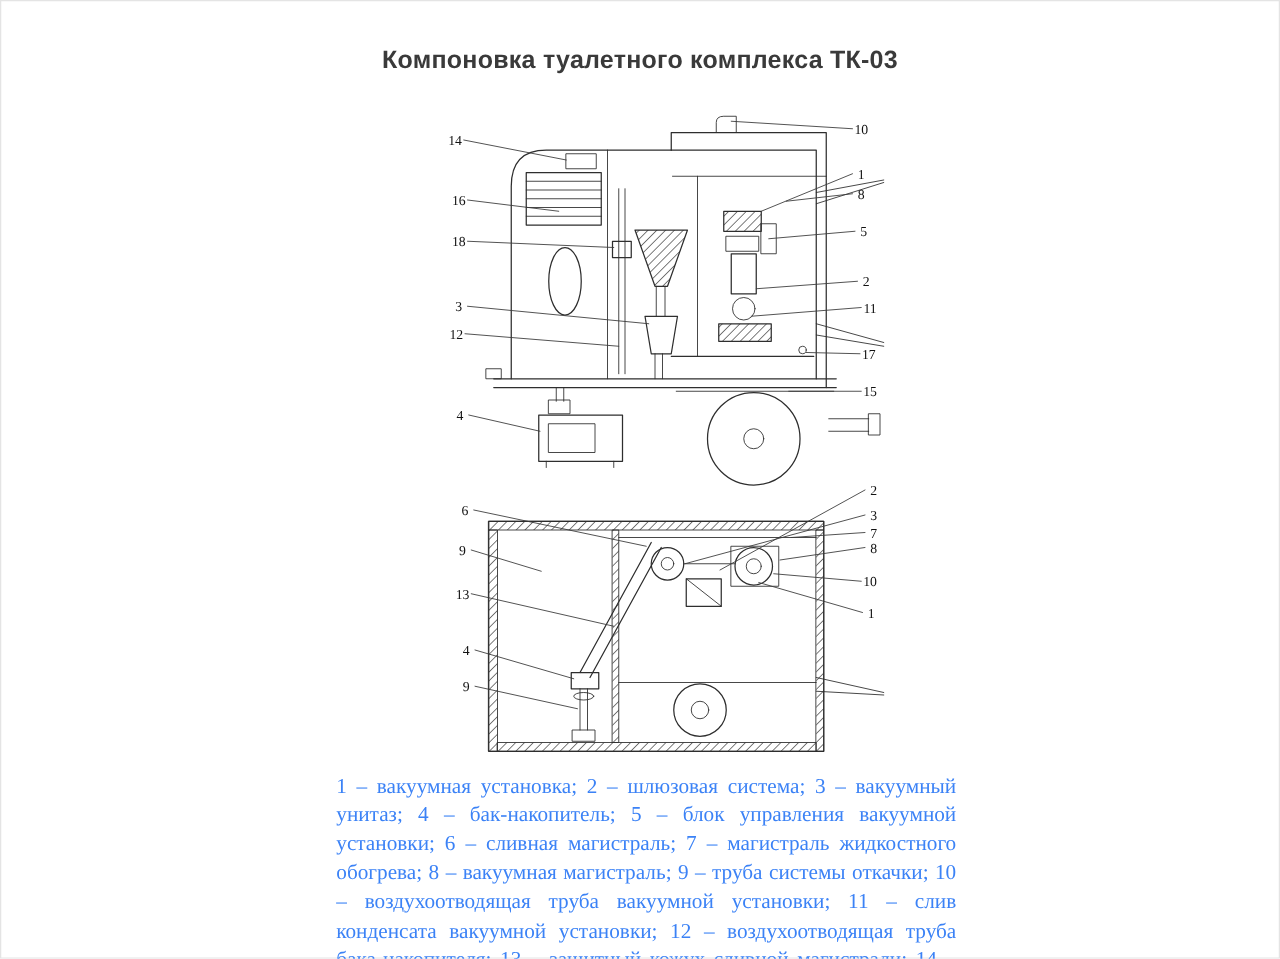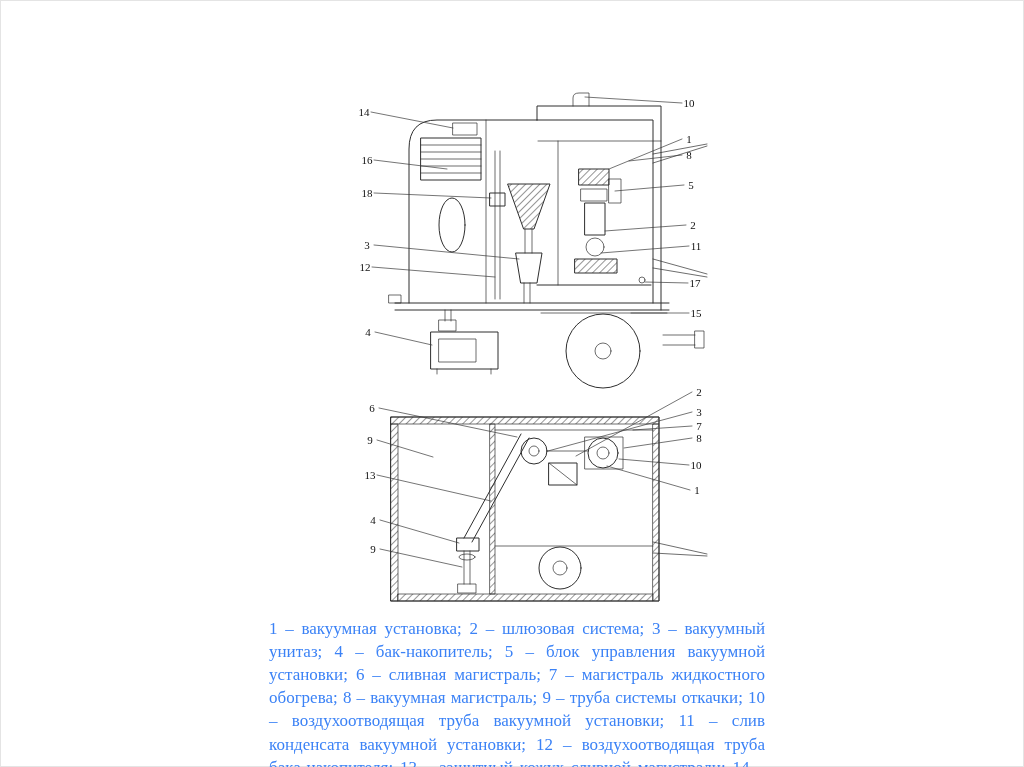--- a/index.html
+++ b/index.html
@@ -37,20 +37,21 @@
     font-family:"Liberation Serif", serif;
     font-size:17px; line-height:1.36; color:#3b82f6;
     text-align:justify;
   }
 </style>
 </head>
 <body>
 
 <div class="slide">
 
+  <div class="title">Компоновка туалетного комплекса ТК-03</div>
 
   <svg id="diagram-svg" viewBox="340 88 384 522" xmlns="http://www.w3.org/2000/svg">
     <defs>
       <pattern id="hatch" width="5" height="5" patternUnits="userSpaceOnUse" patternTransform="rotate(45)">
         <line x1="0" y1="0" x2="0" y2="5" stroke="#4a4a4a" stroke-width="0.7"></line>
       </pattern>
     </defs>
 
     <g>
 

